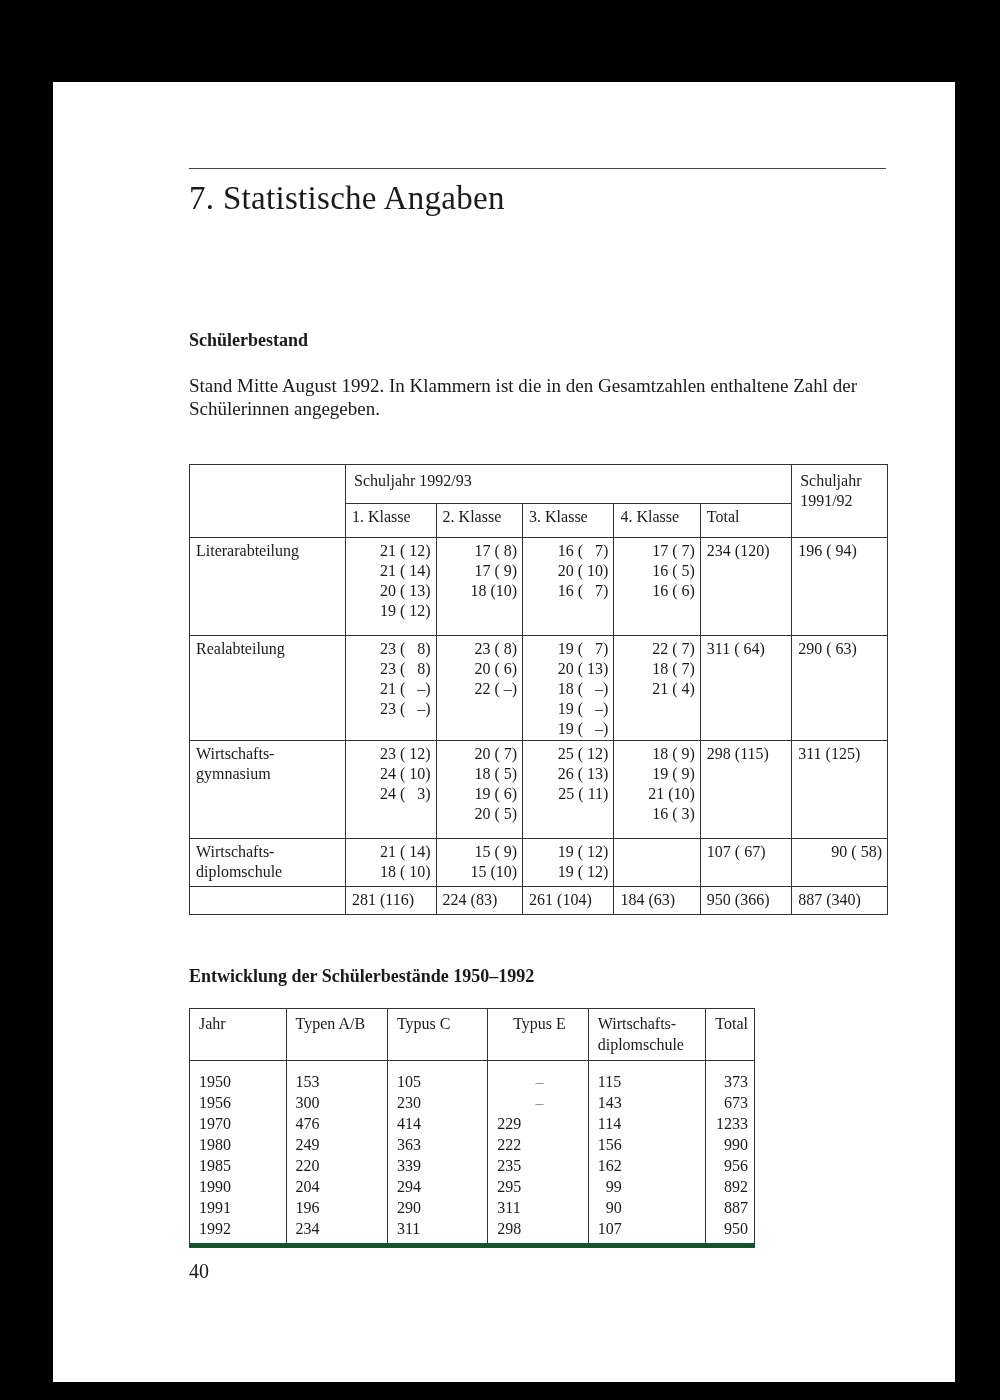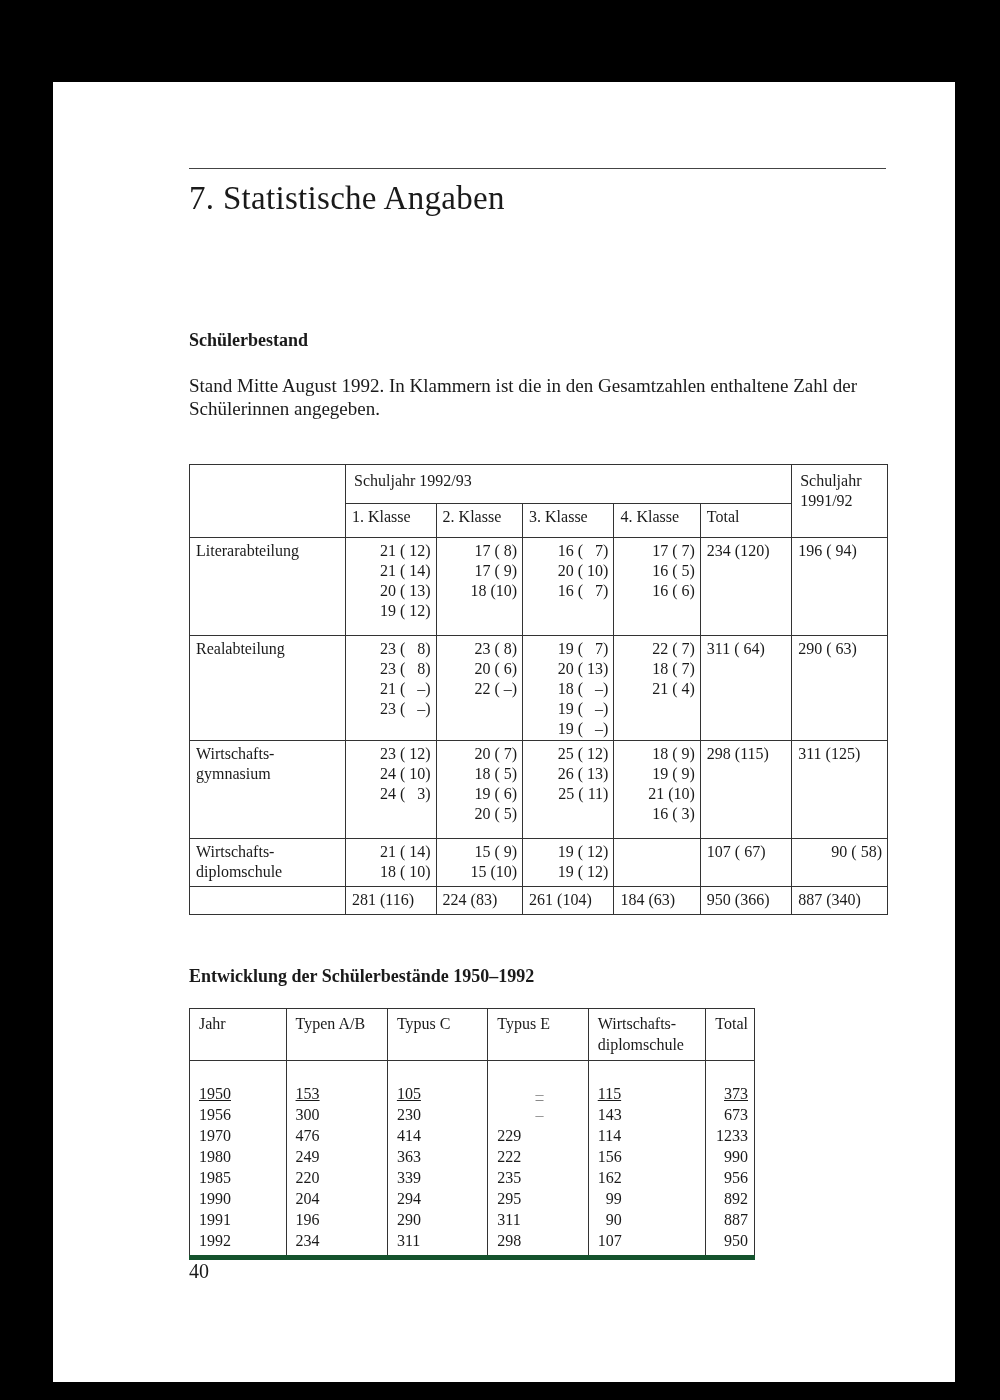--- a/index.html
+++ b/index.html
@@ -16,21 +16,21 @@
   table { border-collapse:collapse; font-size:16px; line-height:20px; }
   td, th { font-weight:normal; }
   #t1 { position:absolute; left:136px; top:382px; width:699px; }
   #t1 td { border:1px solid #333; vertical-align:top; padding:3px 5px 4px 6px; }
   #t1 .num { text-align:right; white-space:pre; }
   #t1 .tot { text-align:left; white-space:pre; }
   #t1 .hdr { padding:6px 8px; }
   #t2 { position:absolute; left:136px; top:926px; width:566px; }
   #t2 th { border:1px solid #333; text-align:left; vertical-align:top; padding:4px 6px 3px 9px; line-height:21px; }
   #t2 td { border-left:1px solid #333; border-right:1px solid #333; padding:0 6px 0 9px; line-height:21px; }
-  #t2 tr.first td { padding-top:22px;text-decoration:underline; }
+  #t2 tr.first td { padding-top:10px; }
   #t2 tr.last td { border-bottom:5px solid #14532d; padding-bottom:4px; }
   .right { text-align:right; }
   .center { text-align:center; }
   .dash { color:#888; }
 </style>
 </head>
 <body>
 
 <div class="page">
   <div class="rule"></div>
@@ -102,21 +102,21 @@
   </table>
 
   <div class="sec2">Entwicklung der Schülerbestände 1950–1992</div>
 
   <table id="t2">
     <thead>
         <tr id="t2-head">
           <th style="width: 126px; height: 44px;">Jahr</th>
           <th style="width: 128px;">Typen A/B</th>
           <th style="width: 127px;">Typus C</th>
-          <th style="width: 127px;">Typus E</th>
+          <th style="width: 127px; text-align: center;">Typus E</th>
           <th style="width: 116px;">Wirtschafts-<br>diplomschule</th>
           <th class="center" style="width: auto;">Total</th>
         </tr>
       </thead>
     <tbody id="t2-body">
         <tr class="first">
           <td>1950</td>
           <td>153</td>
           <td>105</td>
           <td class="center dash">–</td>

